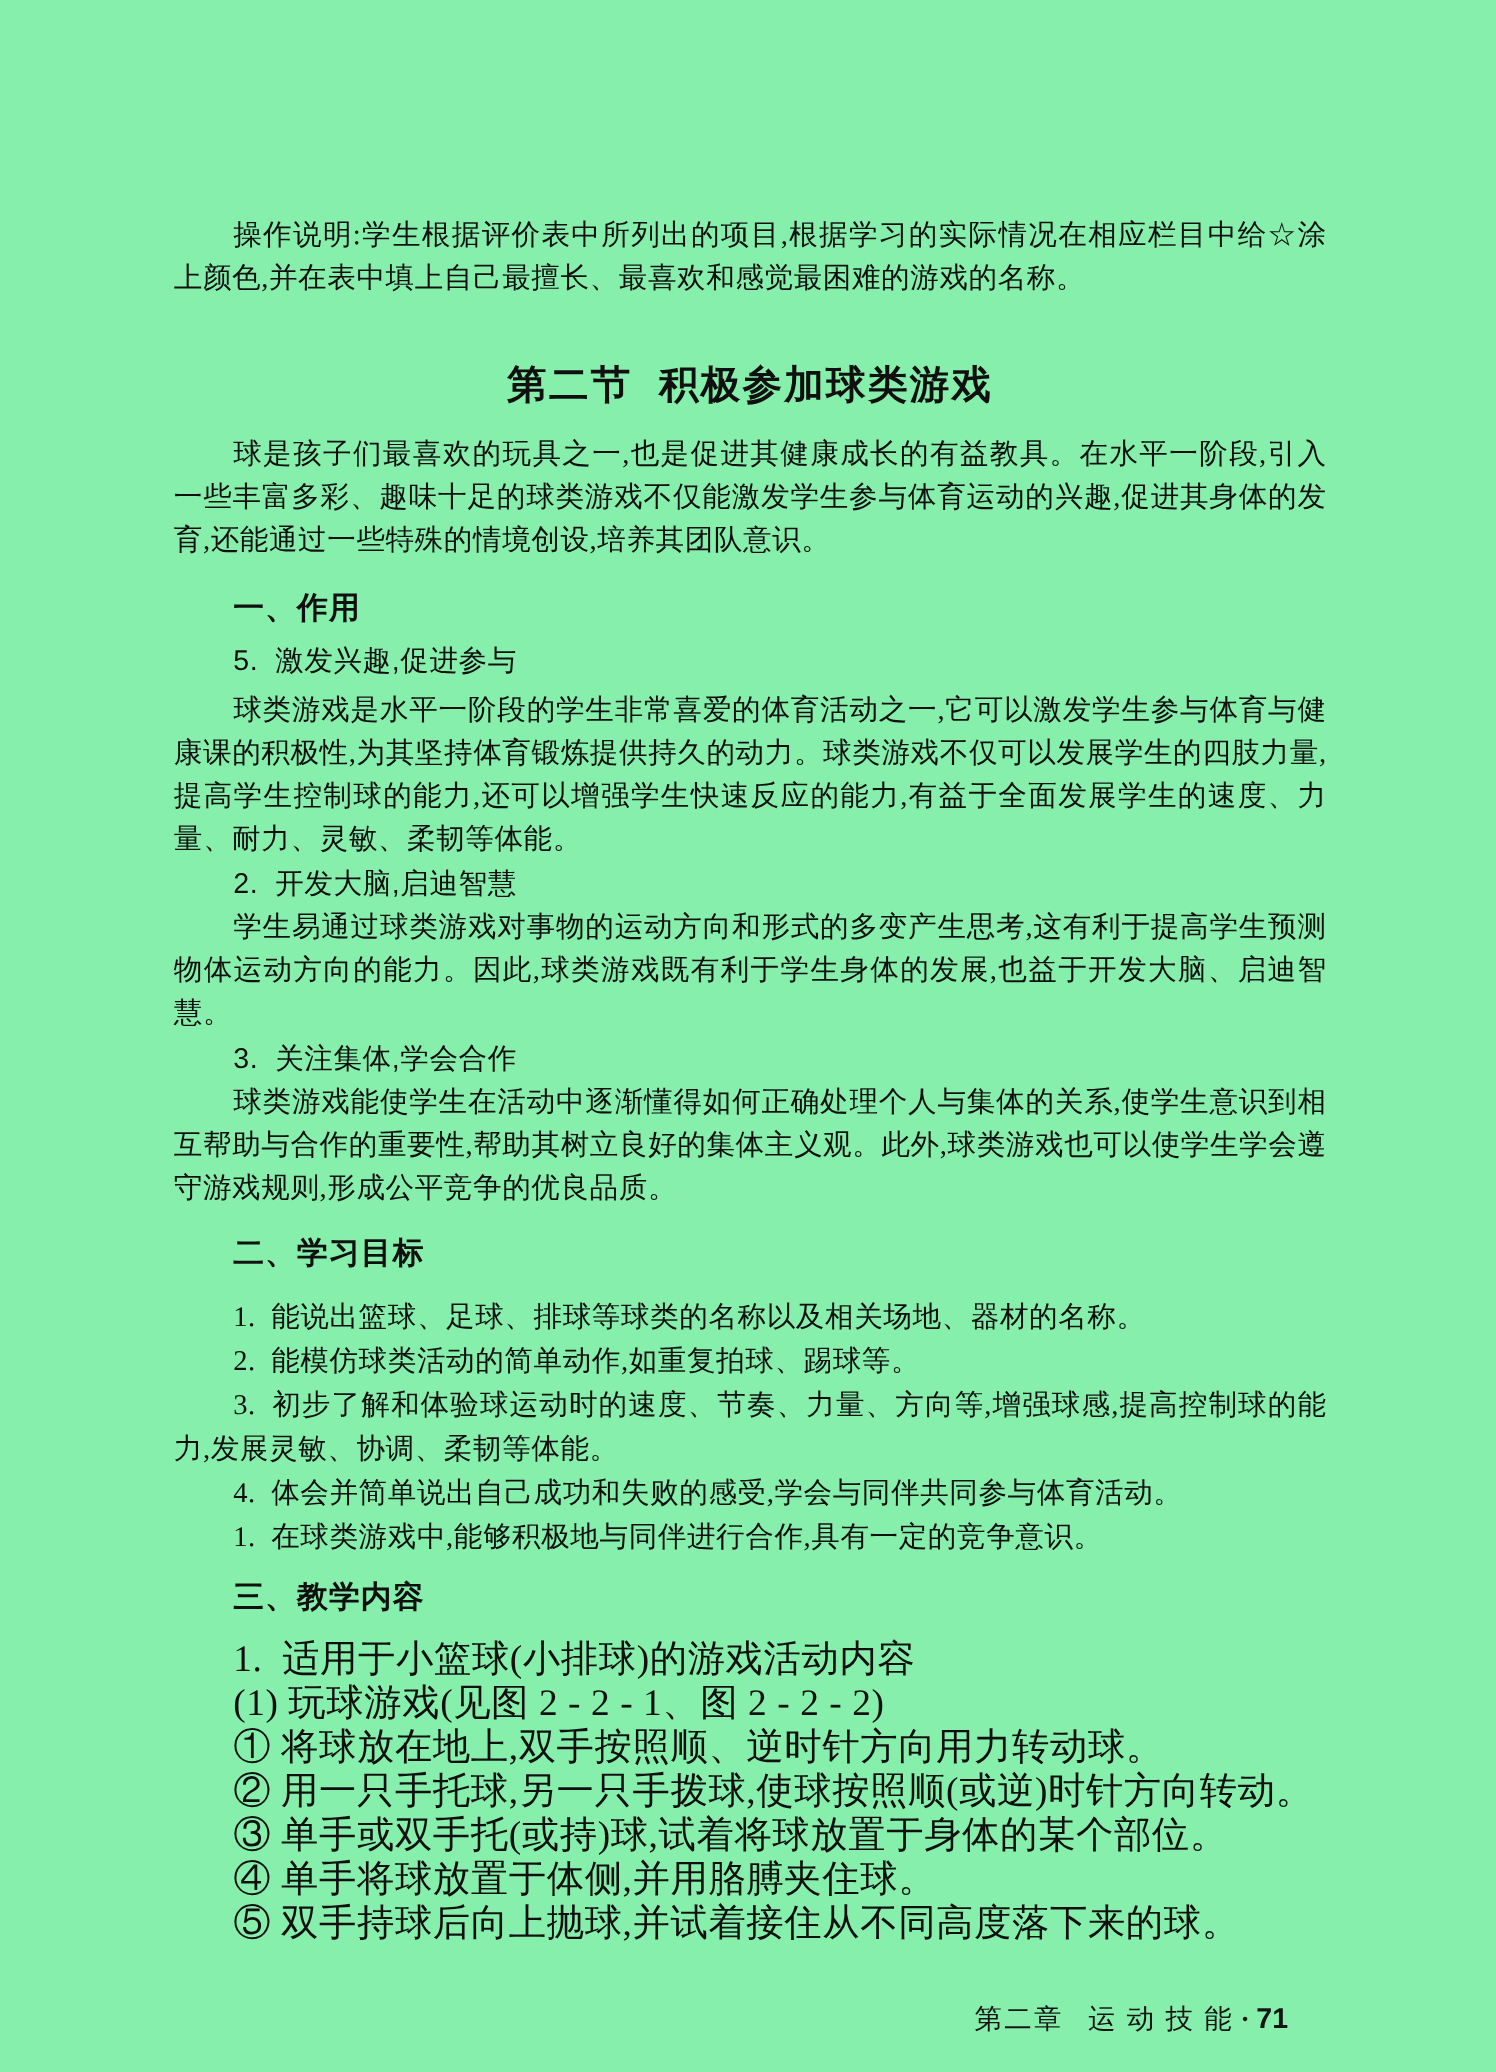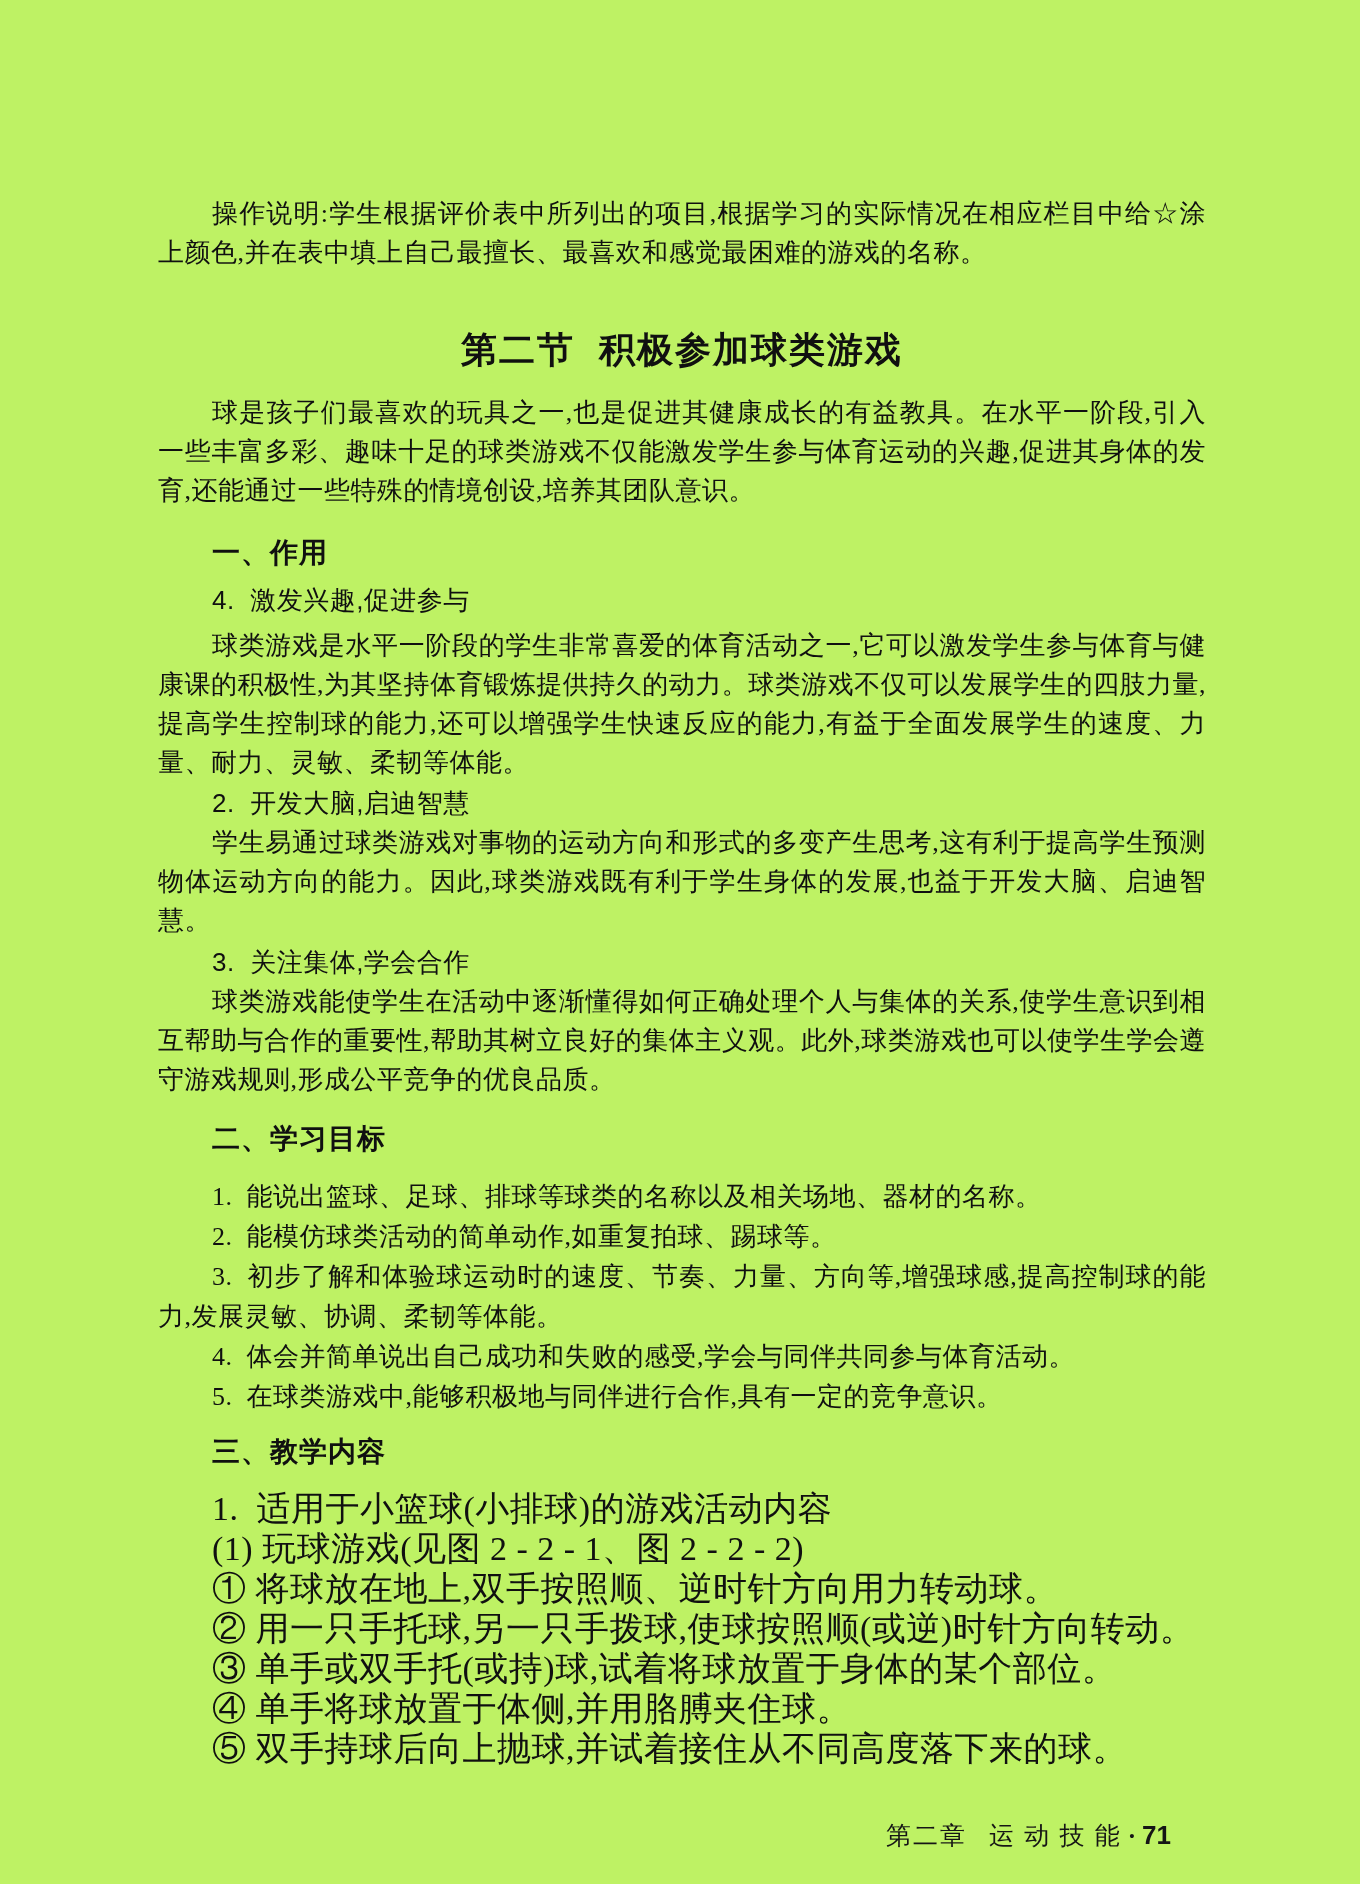--- a/index.html
+++ b/index.html
@@ -1,20 +1,20 @@
 <!DOCTYPE html>
 <html><head>
 <meta charset="utf-8">
 <style>
   html,body{margin:0;padding:0;background:#e8e8e8;}
   .page{
     position:relative;
     width:1360px;height:1884px;
     margin:0 auto;
-    background:#bef264;
+    background:#86efac;
     color:#101010;
     font-family:"Liberation Serif","DejaVu Serif",serif;
     box-sizing:border-box;
     padding:194px 154px 0 158px;
     overflow:hidden;
   }
   .body-par{
     margin:0;
     font-size:26px;
     line-height:39px;
@@ -100,37 +100,37 @@
 <div class="page">
 
   <p class="body-par">操作说明:学生根据评价表中所列出的项目,根据学习的实际情况在相应栏目中给☆涂上颜色,并在表中填上自己最擅长、最喜欢和感觉最困难的游戏的名称。</p>
 
   <h1 class="section-title">第二节  积极参加球类游戏</h1>
 
   <p class="body-par intro">球是孩子们最喜欢的玩具之一,也是促进其健康成长的有益教具。在水平一阶段,引入一些丰富多彩、趣味十足的球类游戏不仅能激发学生参与体育运动的兴趣,促进其身体的发育,还能通过一些特殊的情境创设,培养其团队意识。</p>
 
   <h2 class="heading h-role">一、作用</h2>
 
-  <p class="sub-label sub1-label">4.  激发兴趣,促进参与</p>
+  <p class="sub-label sub1-label">5.  激发兴趣,促进参与</p>
   <p class="body-par sub1-text">球类游戏是水平一阶段的学生非常喜爱的体育活动之一,它可以激发学生参与体育与健康课的积极性,为其坚持体育锻炼提供持久的动力。球类游戏不仅可以发展学生的四肢力量,提高学生控制球的能力,还可以增强学生快速反应的能力,有益于全面发展学生的速度、力量、耐力、灵敏、柔韧等体能。</p>
 
   <p class="sub-label sub2-label">2.  开发大脑,启迪智慧</p>
   <p class="body-par">学生易通过球类游戏对事物的运动方向和形式的多变产生思考,这有利于提高学生预测物体运动方向的能力。因此,球类游戏既有利于学生身体的发展,也益于开发大脑、启迪智慧。</p>
 
   <p class="sub-label sub3-label">3.  关注集体,学会合作</p>
   <p class="body-par">球类游戏能使学生在活动中逐渐懂得如何正确处理个人与集体的关系,使学生意识到相互帮助与合作的重要性,帮助其树立良好的集体主义观。此外,球类游戏也可以使学生学会遵守游戏规则,形成公平竞争的优良品质。</p>
 
   <h2 class="heading h-goals">二、学习目标</h2>
 
   <div class="goal-list">
     <p class="goal-item">1.  能说出篮球、足球、排球等球类的名称以及相关场地、器材的名称。</p>
     <p class="goal-item">2.  能模仿球类活动的简单动作,如重复拍球、踢球等。</p>
     <p class="goal-item">3.  初步了解和体验球运动时的速度、节奏、力量、方向等,增强球感,提高控制球的能力,发展灵敏、协调、柔韧等体能。</p>
     <p class="goal-item">4.  体会并简单说出自己成功和失败的感受,学会与同伴共同参与体育活动。</p>
-    <p class="goal-item">5.  在球类游戏中,能够积极地与同伴进行合作,具有一定的竞争意识。</p>
+    <p class="goal-item">1.  在球类游戏中,能够积极地与同伴进行合作,具有一定的竞争意识。</p>
   </div>
 
   <h2 class="heading h-content">三、教学内容</h2>
 
   <div class="content-lines">
     <p class="content-line">1.  适用于小篮球(小排球)的游戏活动内容</p>
     <p class="content-line">(1) 玩球游戏(见图 2 - 2 - 1、图 2 - 2 - 2)</p>
     <p class="content-line">① 将球放在地上,双手按照顺、逆时针方向用力转动球。</p>
     <p class="content-line">② 用一只手托球,另一只手拨球,使球按照顺(或逆)时针方向转动。</p>
     <p class="content-line">③ 单手或双手托(或持)球,试着将球放置于身体的某个部位。</p>

